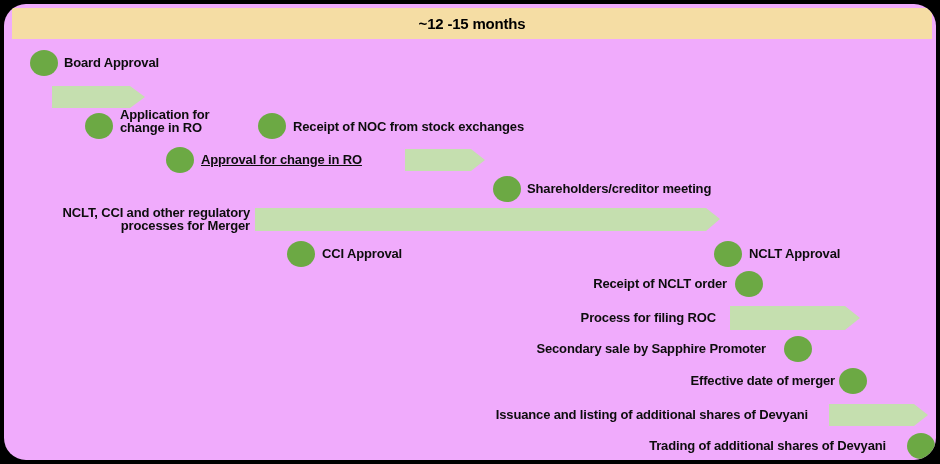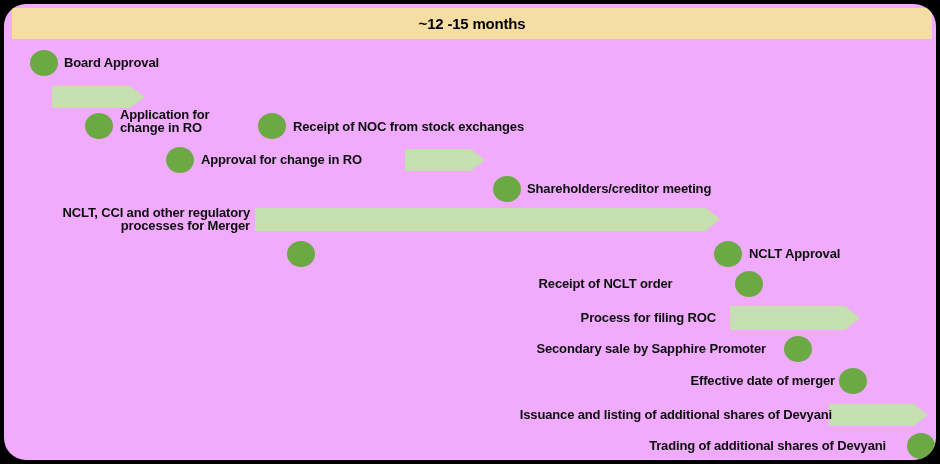--- a/index.html
+++ b/index.html
@@ -119,37 +119,38 @@
     </svg>
 
     <div class="row-label label-left" style="left:60px; top:52px; width:260px;">Board Approval</div>
 
 
     <div class="row-label label-left" style="left:116px; top:104px; width:130px;">Application for
 change in RO</div>
 
     <div class="row-label label-left" style="left:289px; top:116px; width:300px;">Receipt of NOC from stock exchanges</div>
 
-    <div class="row-label label-left" style="left:197px; top:149px; width:230px;">Approval for change in RO</div>
+    <div class="row-label label-left" style="left:197px; top:149px; width:230px;text-decoration:underline;">Approval for change in RO</div>
 
 
     <div class="row-label label-left" style="left:523px; top:178px; width:280px;">Shareholders/creditor meeting</div>
 
     <div class="row-label label-right" style="left:16px; top:202px; width:230px;">NCLT, CCI and other regulatory
 processes for Merger</div>
 
+    <div class="row-label label-left" style="left:318px; top:243px; width:200px;">CCI Approval</div>
 
     <div class="row-label label-left" style="left:745px; top:243px; width:180px;">NCLT Approval</div>
 
-    <div class="row-label label-right" style="left:480px; top:273px; width:243px;text-align:center;">Receipt of NCLT order</div>
+    <div class="row-label label-right" style="left:480px; top:273px; width:243px;">Receipt of NCLT order</div>
 
     <div class="row-label label-right" style="left:460px; top:307px; width:252px;">Process for filing ROC</div>
 
     <div class="row-label label-right" style="left:440px; top:338px; width:322px;">Secondary sale by Sapphire Promoter</div>
 
     <div class="row-label label-right" style="left:524px; top:370px; width:307px;">Effective date of merger</div>
 
-    <div class="row-label label-right" style="left:424px; top:404px; width:404px;text-align:right;">Issuance and listing of additional shares of Devyani</div>
+    <div class="row-label label-right" style="left:400px; top:404px; width:404px;text-align:right;">Issuance and listing of additional shares of Devyani</div>
 
     <div class="row-label label-right" style="left:470px; top:435px; width:412px;">Trading of additional shares of Devyani</div>
 
   </div>
 </div>
 
 </body></html>

